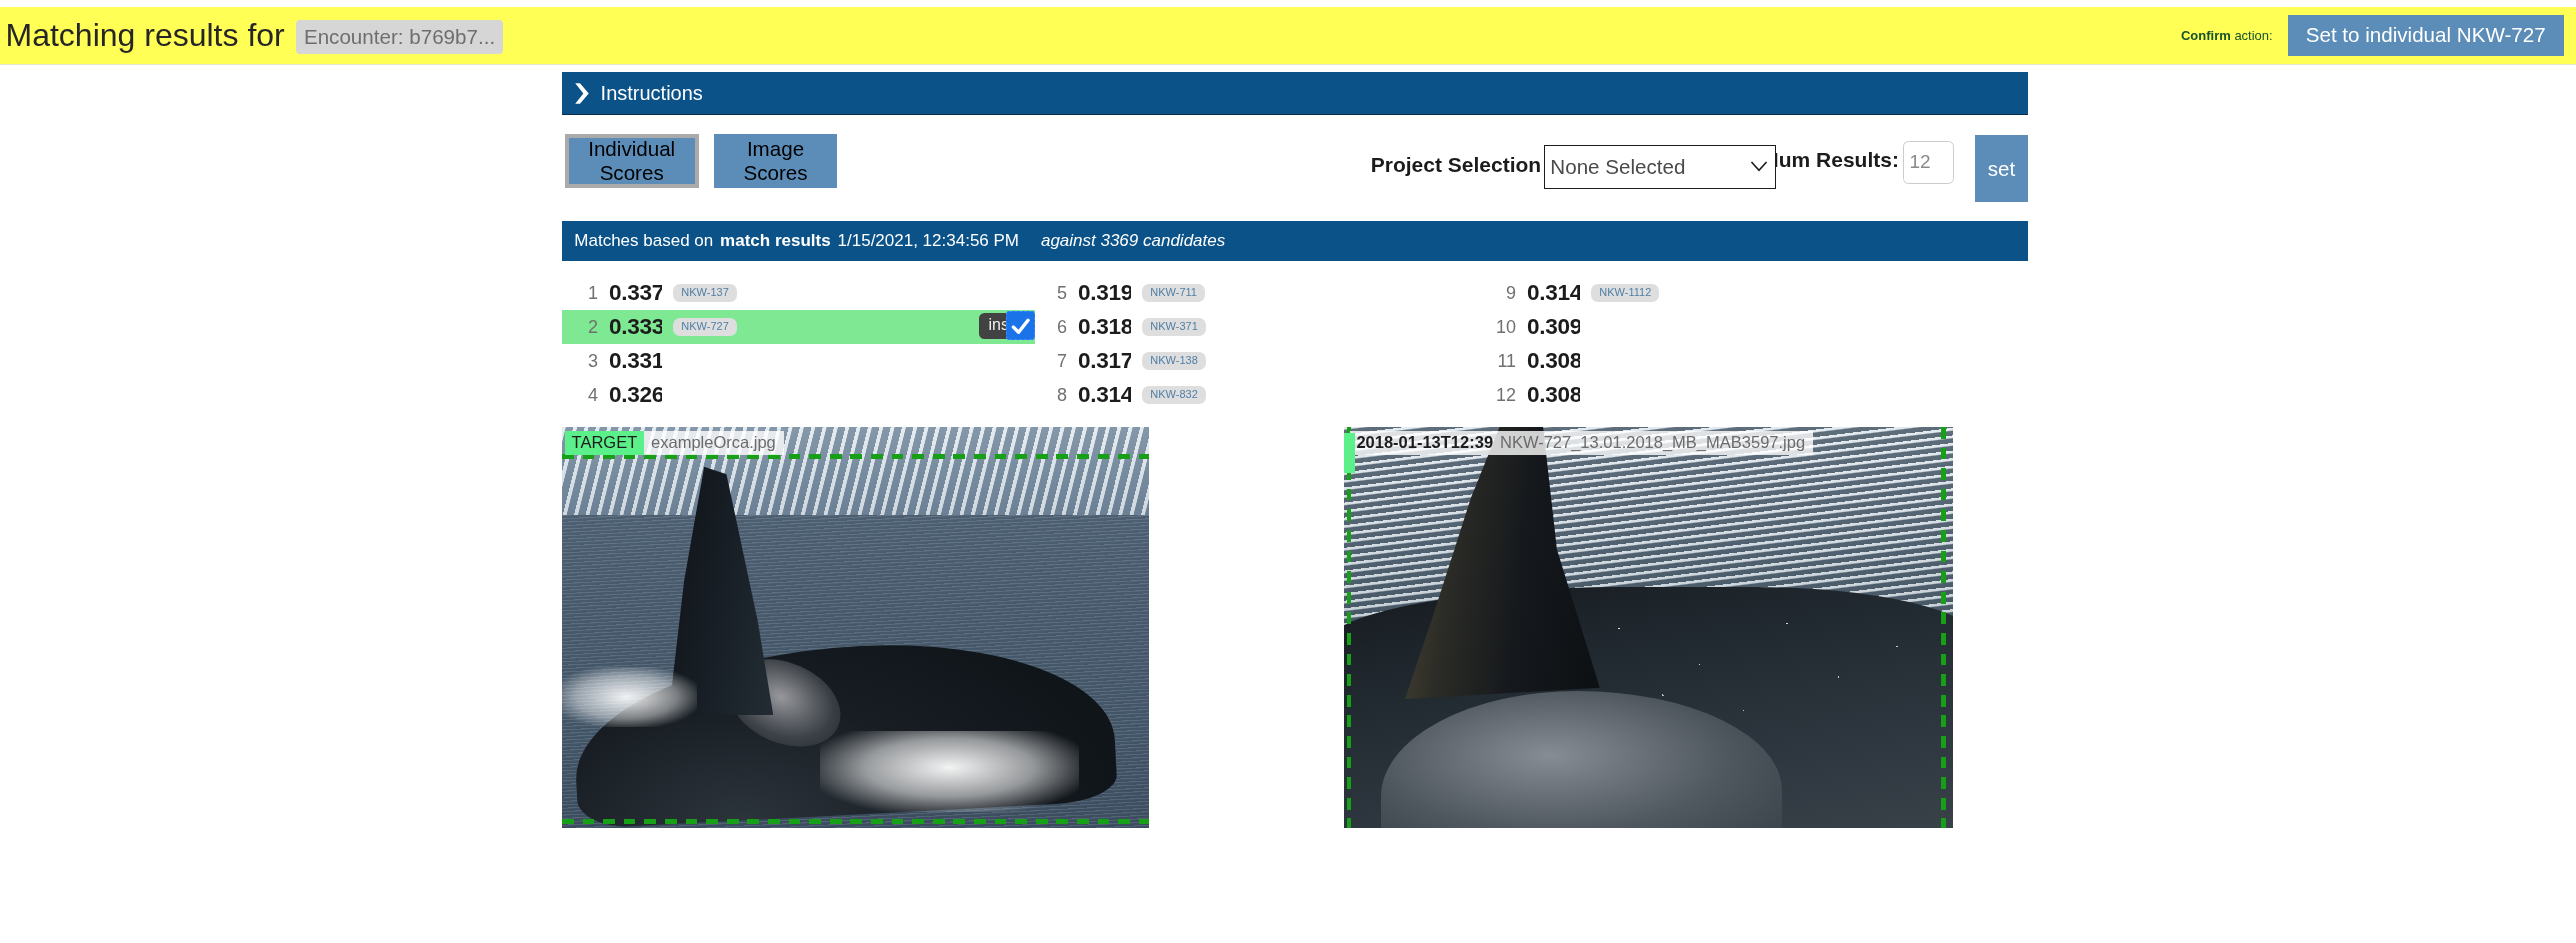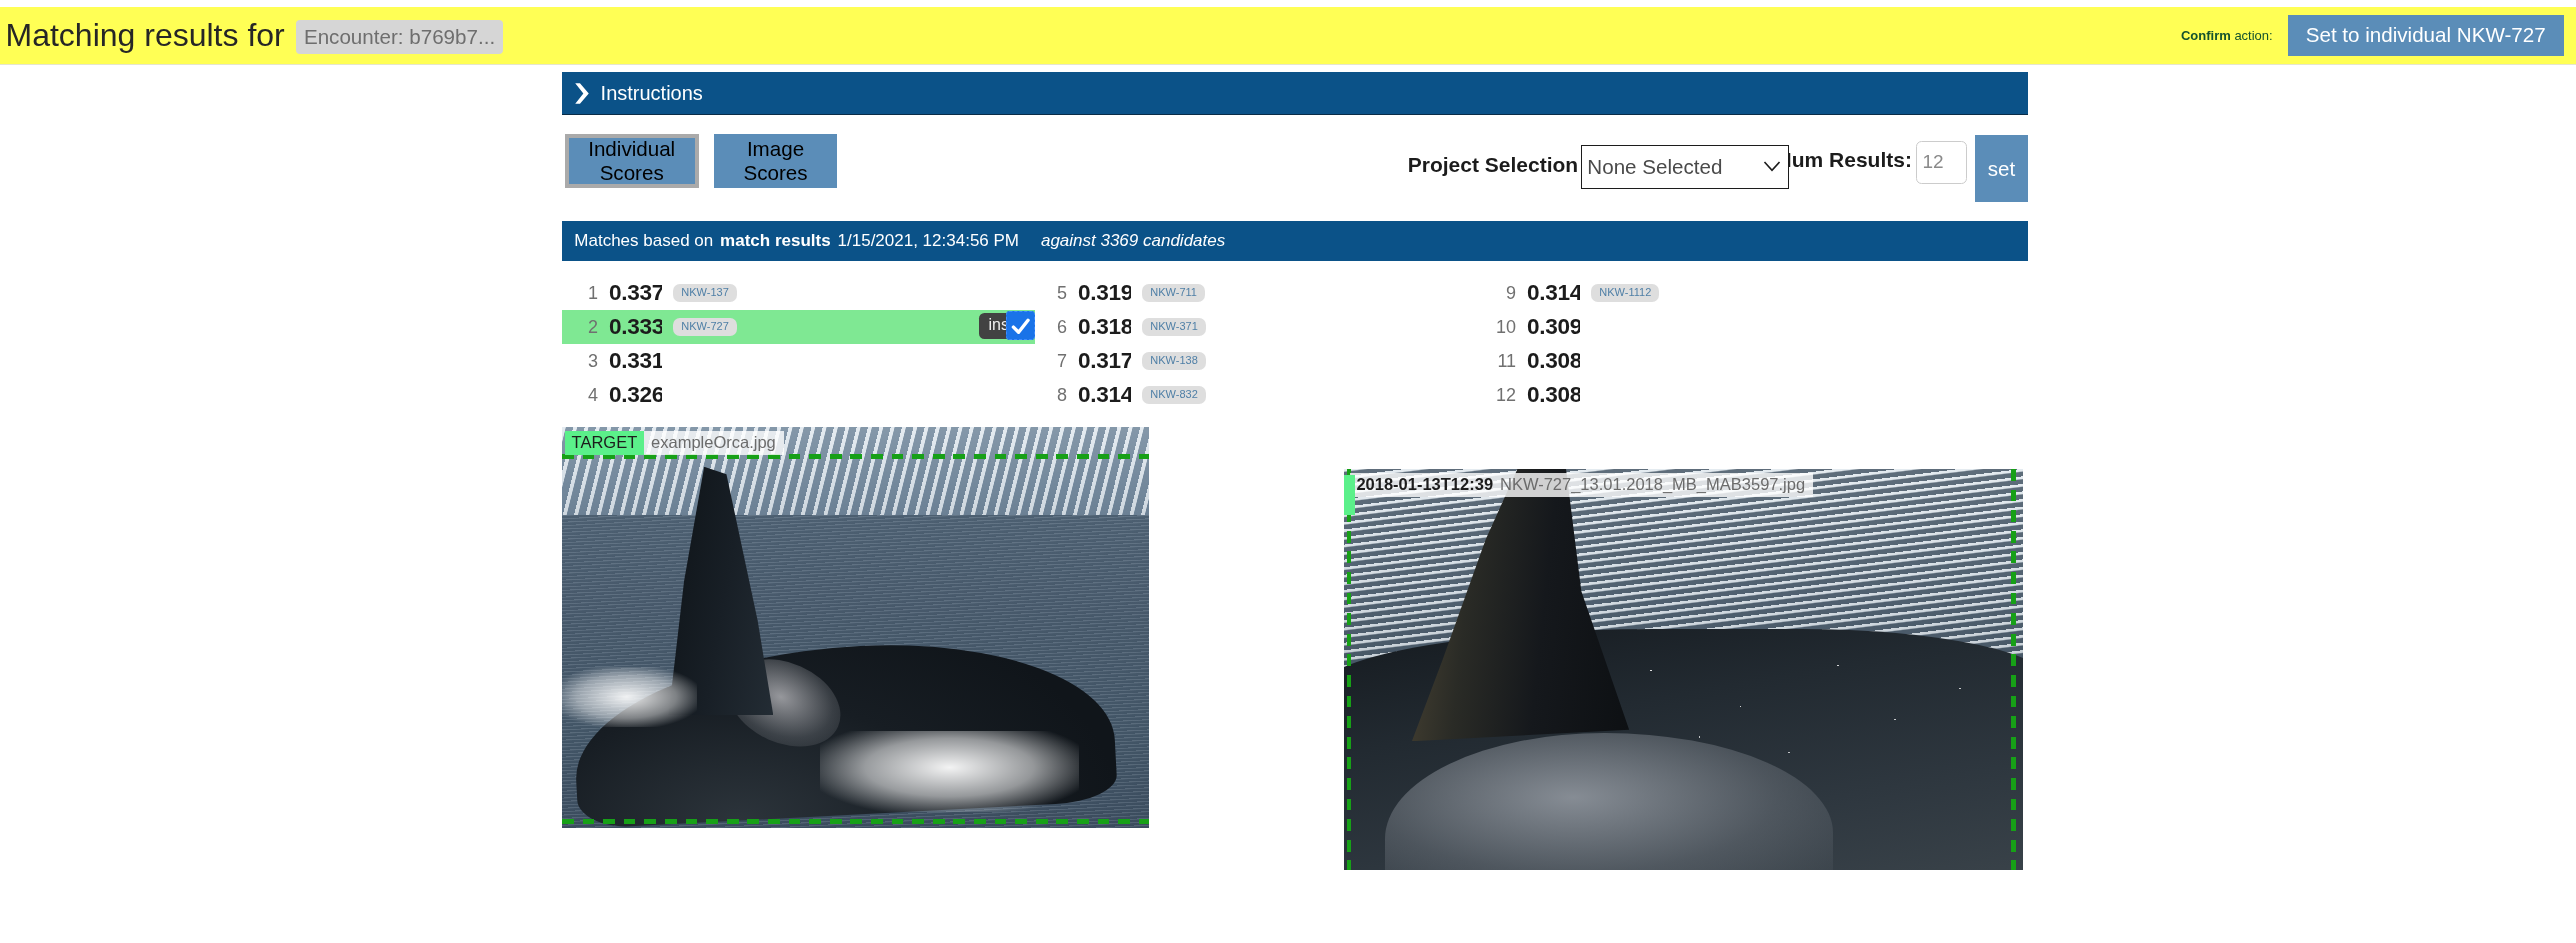--- a/index.html
+++ b/index.html
@@ -72,42 +72,42 @@
   #project-selection-group {
     position: absolute; right: 0; top: 6.9px;
     display: flex; align-items: flex-start;
   }
   #project-selection-label {
     font-size: 21px; font-weight: 700; color: #1c1c1c;
     white-space: nowrap; margin-top: 12.3px;
   }
   #project-select {
     position: relative; z-index: 2;
-    width: 208px; height: 44px; margin-left: 2.7px; margin-top: 4.1px;
+    width: 232px; height: 44px; margin-left: 2.7px; margin-top: 4.1px;
     border: 1.4px solid #1c1c1c; background: #ffffff;
     font-size: 20.6px; color: #4a4a4a; font-family: inherit;
     padding-left: 5.5px; cursor: pointer;
     display: flex; align-items: center;
   }
   #chevron-down-icon {
     position: absolute; right: 6.9px; top: 13.7px;
     width: 18px; height: 12.3px;
   }
   #num-results-label {
     font-size: 21px; font-weight: 700; color: #1c1c1c;
     white-space: nowrap; margin-left: -12.3px; margin-top: 6.9px; z-index: 1;
   }
   #num-results-input {
     width: 51px; height: 43px; margin-left: 4.1px; margin-top: 0px;
     border: 1.4px solid #cccccc; border-radius: 5.5px; background: #ffffff;
     font-size: 19px; color: #8a8a8a; font-family: inherit;
     padding-left: 5.5px; outline: none;
   }
   #set-btn {
-    width: 53px; height: 67px; margin-left: 8px; margin-top: -5.5px;
+    width: 53px; height: 67px; margin-left: 21px; margin-top: -5.5px;
     background: #5b8db8; color: #ffffff; border: none;
     font-size: 20.6px; font-family: inherit; cursor: pointer;
   }
 
   
   #matches-bar {
     background: #0b5288; color: #ffffff;
     height: 40px; margin-top: 18px;
     display: flex; align-items: center; padding-left: 12.3px;
     font-size: 17px; gap: 6.9px;
@@ -155,21 +155,21 @@
     position: absolute; right: 0px; top: 1.4px;
     width: 29px; height: 29px;
     background: #1a73e8; border: 1.4px dashed #3f8cff; border-radius: 3.4px;
     display: flex; align-items: center; justify-content: center;
   }
 
   
   #images-row { position: relative; margin-top: 9.6px; height: 401px; }
   .photo-wrap { position: absolute; top: 0; overflow: hidden; }
   #target-photo-wrap { left: 0px; width: 587px; height: 401px; }
-  #match-photo-wrap { left: 782px; width: 679px; height: 401px; margin-top: 42px; }
+  #match-photo-wrap { left: 782px; width: 609px; height: 401px; }
 
   .photo { position: absolute; inset: 0; }
 
   
   #target-photo-bg {
     background:
       linear-gradient(180deg, #8fa8bd 0%, #9db4c6 7%, #7f93a6 11%, #6c8195 15%, #5a7085 19%, #4e6478 24%),
       #46596b;
   }
   #target-sea {

